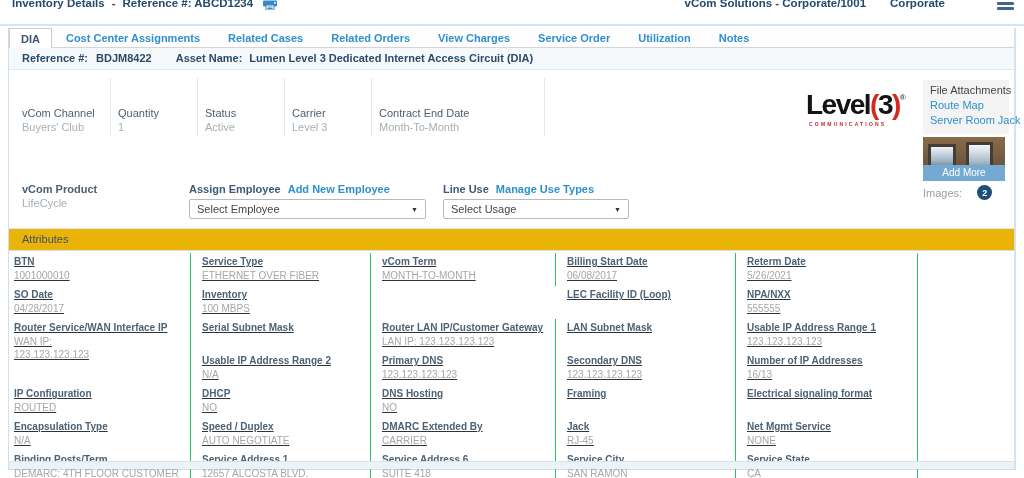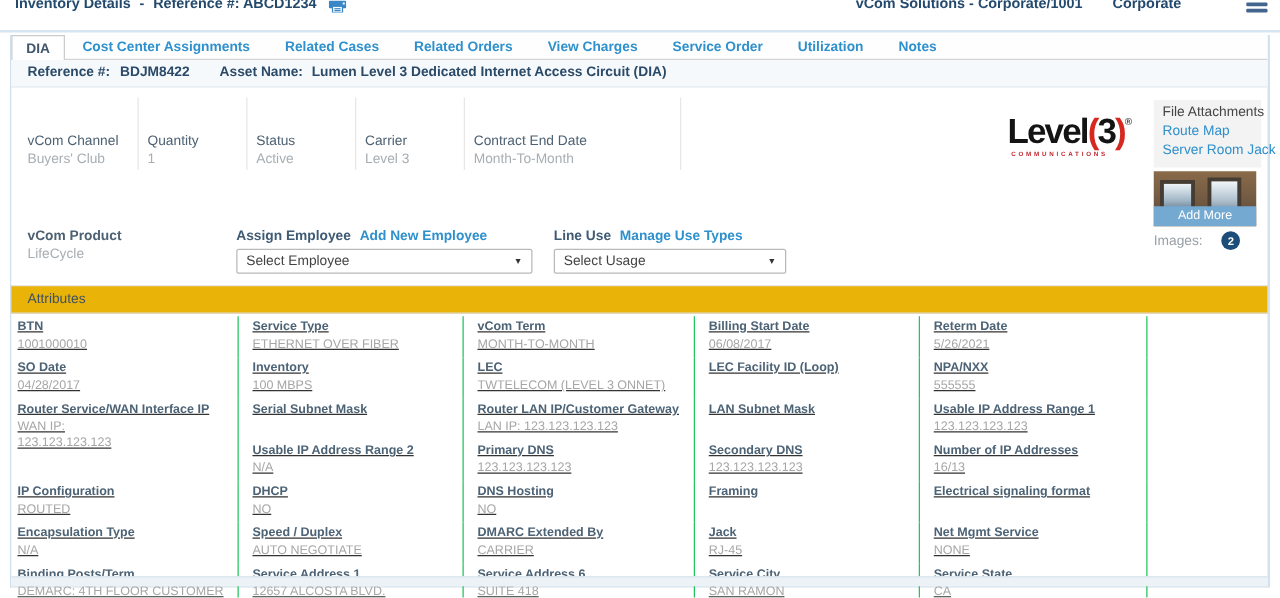--- a/index.html
+++ b/index.html
@@ -310,24 +310,20 @@
           <div class="attr-value">5/26/2021</div>
         </div>
         <div class="attr-cell col1" style="grid-area: 2 / 1;">
           <span class="attr-label">SO Date</span>
           <div class="attr-value">04/28/2017</div>
         </div>
         <div class="attr-cell" style="grid-area: 2 / 2;">
           <span class="attr-label">Inventory</span>
           <div class="attr-value">100 MBPS</div>
         </div>
-        <div class="attr-cell" style="grid-area: 2 / 3;">
-          <span class="attr-label">LEC</span>
-          <div class="attr-value">TWTELECOM (LEVEL 3 ONNET)</div>
-        </div>
         <div class="attr-cell" style="grid-area: 2 / 4;">
           <span class="attr-label">LEC Facility ID (Loop)</span>
         </div>
         <div class="attr-cell" style="grid-area: 2 / 5;">
           <span class="attr-label">NPA/NXX</span>
           <div class="attr-value">555555</div>
         </div>
         <div class="attr-cell col1" style="grid-area: 3 / 1 / span 2;">
           <span class="attr-label">Router Service/WAN Interface IP</span>
           <div class="attr-value">WAN IP:

